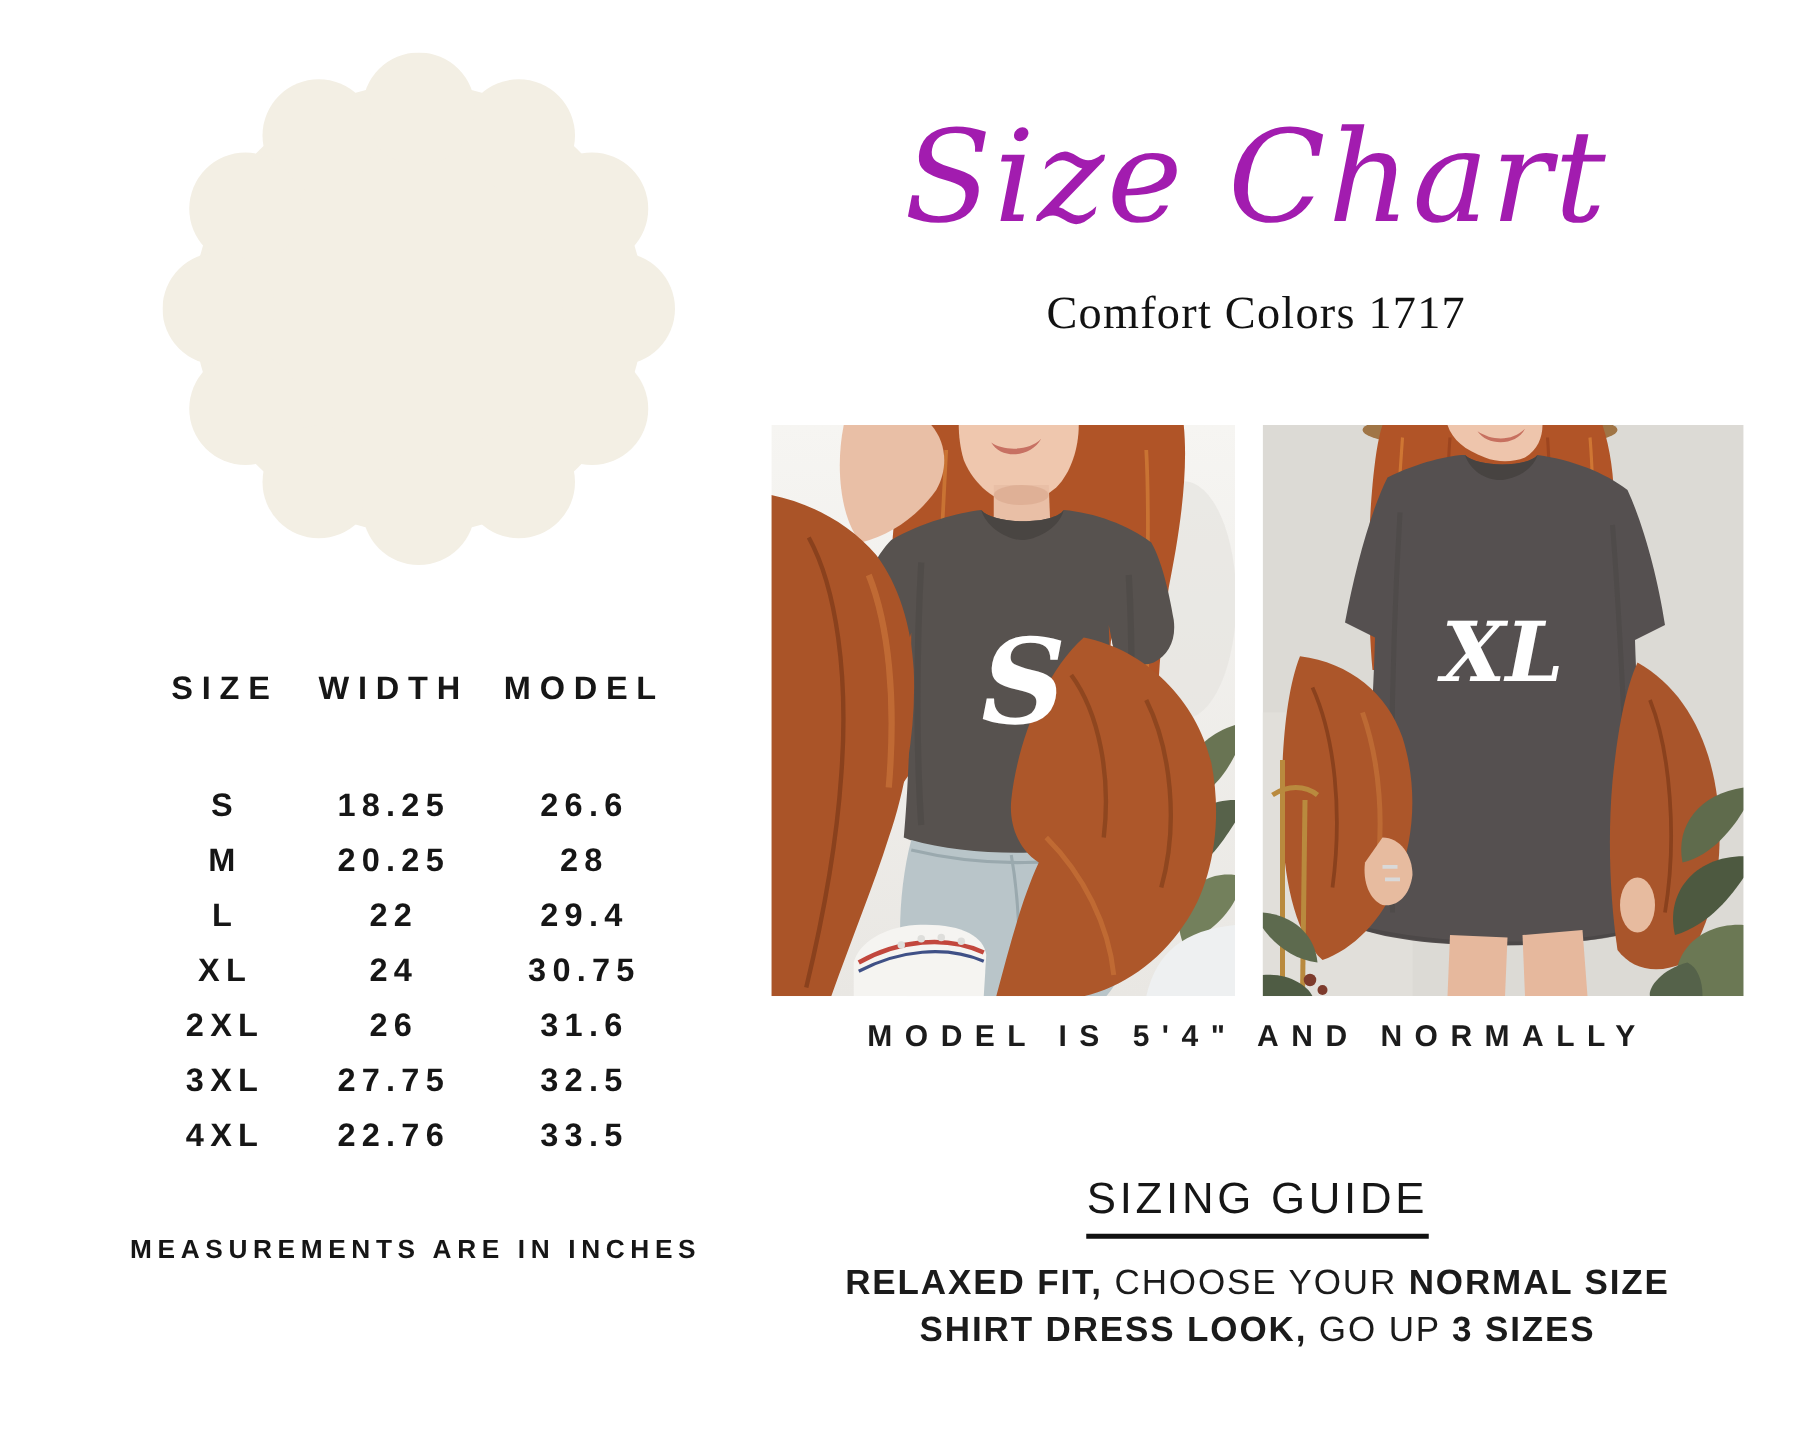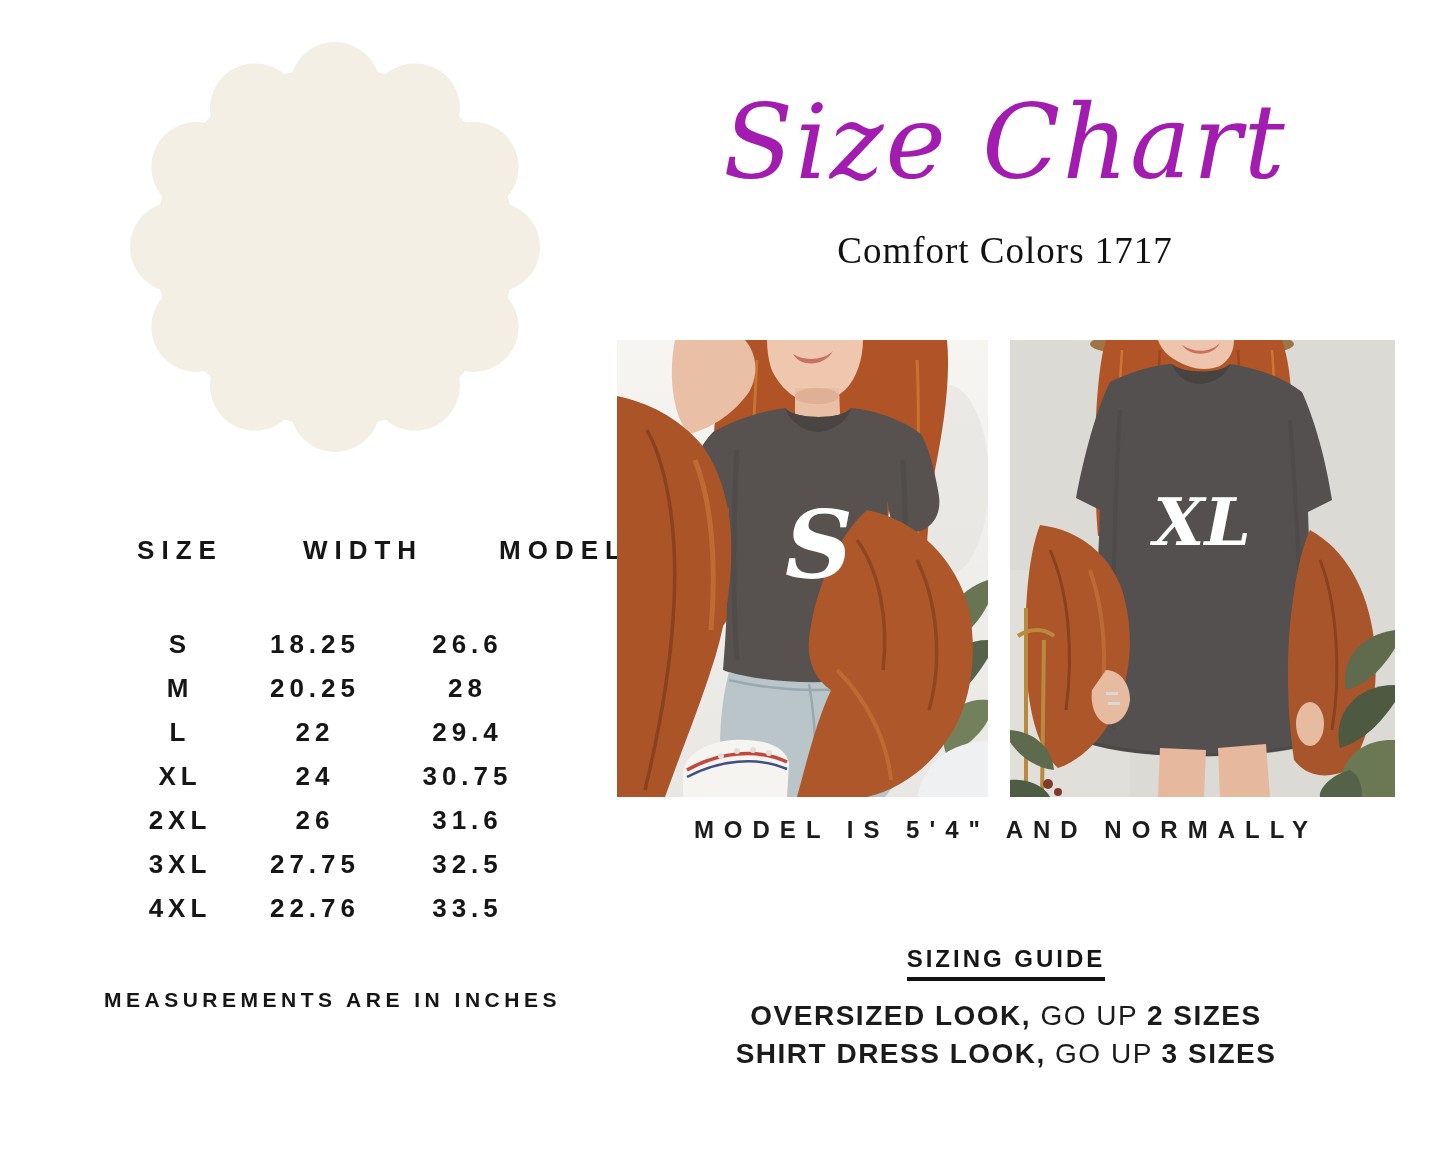--- a/index.html
+++ b/index.html
@@ -4,21 +4,21 @@
 <style>
   * { margin:0; padding:0; box-sizing:border-box; }
   body { background:#fff; }
   #canvas {
     position:relative; width:1445px; height:1156px; background:#ffffff;
     font-family:"Liberation Sans", sans-serif; color:#161616; overflow:hidden;
   }
   
   .badge { position:absolute; left:130px; top:42px; width:410px; height:410px; }
   .size-table { position:absolute; left:115px; top:534px; width:435px; }
-  .st-head { display:grid; grid-template-columns:130px 140px 165px; height:32px; align-items:center;gap:48px; }
+  .st-head { display:grid; grid-template-columns:130px 140px 165px; height:32px; align-items:center; }
   .st-head span { text-align:center; font-weight:bold; font-size:26px; letter-spacing:7px; }
   .st-rows { margin-top:56px; }
   .st-row { display:grid; grid-template-columns:130px 140px 165px; height:44px; align-items:center; }
   .st-row span { text-align:center; font-weight:600; font-size:26px; letter-spacing:5px; }
   .measure-note {
     position:absolute; left:100px; top:988px; width:465px; text-align:center;
     font-size:21px; font-weight:bold; letter-spacing:4.5px; line-height:24px;
   }
   
   .title-block { position:absolute; left:620px; top:58px; width:770px; text-align:center; }
@@ -37,22 +37,22 @@
   .photo-xl { width:385px; }
   .shirt-letter {
     font-family:"DejaVu Serif", serif; font-style:italic; font-weight:bold; fill:#ffffff;
   }
   .model-note {
     position:absolute; left:617px; top:814px; width:778px; text-align:center;
     font-size:24px; font-weight:600; letter-spacing:10px; line-height:32px; color:#1c1c1c;
   }
   .sizing-guide { position:absolute; left:617px; top:942px; width:778px; text-align:center; }
   .sg-heading {
-    display:inline-block; font-size:24px; font-weight:bold; letter-spacing:3px;
-    line-height:34px; border-bottom:4px solid #111; padding-bottom:1px;
+    display:inline-block; font-size:35px; font-weight:normal; letter-spacing:3px;
+    line-height:34px; border-bottom:4px solid #111; padding-bottom:11px;
   }
   .sg-lines { margin-top:16px; }
   .guide-line { font-size:28px; line-height:38px; letter-spacing:1.5px; font-weight:400; color:#1b1b1b; }
   .guide-line .b { font-weight:800; }
 </style>
 </head>
 <body>
 
 <div id="canvas">
 
@@ -267,18 +267,18 @@
     </div>
   </div>
 
   <div class="model-note">
     <div>MODEL IS 5'4" AND NORMALLY</div>
   </div>
 
   <div class="sizing-guide">
     <div class="sg-heading">SIZING GUIDE</div>
     <div class="sg-lines">
-        <div class="guide-line"><span class="b">OVERSIZED LOOK, </span><span>GO UP </span><span class="b">2 SIZES</span></div>
+        <div class="guide-line"><span class="b">RELAXED FIT, </span><span>CHOOSE YOUR </span><span class="b">NORMAL SIZE</span></div>
         <div class="guide-line"><span class="b">SHIRT DRESS LOOK, </span><span>GO UP </span><span class="b">3 SIZES</span></div>
       </div>
   </div>
 
 </div>
 
 </body></html>

